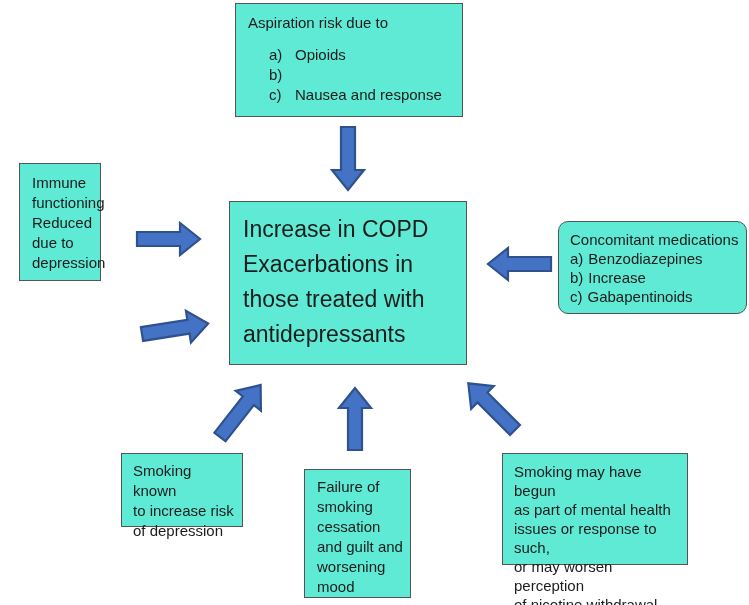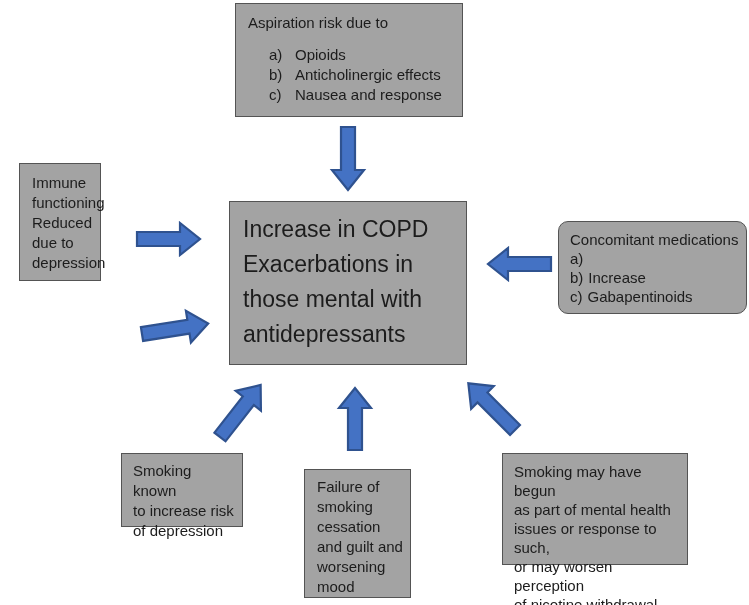--- a/index.html
+++ b/index.html
@@ -10,21 +10,21 @@
   }
   .canvas {
     position: relative;
     width: 749px;
     height: 605px;
     background: #ffffff;
     overflow: hidden;
   }
   .box {
     position: absolute;
-    background: #a3a3a3;
+    background: #5eead4;
     border: 1px solid #545454;
     font-size: 15px;
     line-height: 20px;
     color: #1c1c1c;
   }
   .pre { white-space: pre-line; }
 
   
   .box.center {
     left: 229px; top: 201px; width: 238px; height: 164px;
@@ -115,52 +115,52 @@
       <polygon class="arrow-shape" points="0,-7 42,-7 42,-16 62,0 42,16 42,7 0,7" stroke-width="2.2" stroke-linejoin="miter" fill="#4472C4" stroke="#2F528F"></polygon>
     </g>
 
     <g transform="translate(515,430) rotate(-135)">
       <polygon class="arrow-shape" points="0,-7 46,-7 46,-16 66,0 46,16 46,7 0,7" stroke-width="2.2" stroke-linejoin="miter" fill="#4472C4" stroke="#2F528F"></polygon>
     </g>
   </svg>
 
   <div class="box center pre" style="border-color: rgb(84, 84, 84);">Increase in COPD
 Exacerbations in
-those mental with
+those treated with
 antidepressants</div>
 
   <div class="box aspiration" style="border-color: rgb(84, 84, 84);">
     <div>Aspiration risk due to</div>
     <div class="list">
       <div class="li">
         <span class="marker">a)</span>
         <span>Opioids</span>
       </div>
       <div class="li">
         <span class="marker">b)</span>
-        <span>Anticholinergic effects</span>
       </div>
       <div class="li">
         <span class="marker">c)</span>
         <span>Nausea and response</span>
       </div>
     </div>
   </div>
 
   <div class="box immune pre" style="border-color: rgb(84, 84, 84);">Immune
 functioning
 Reduced
 due to
 depression</div>
 
 
   <div class="box medications" style="border-color: rgb(84, 84, 84);">
     <div>Concomitant medications</div>
     <div class="li">
       <span class="marker">a)</span>
+      <span>Benzodiazepines</span>
     </div>
     <div class="li">
       <span class="marker">b)</span>
       <span>Increase</span>
     </div>
     <div class="li">
       <span class="marker">c)</span>
       <span>Gabapentinoids</span>
     </div>
   </div>

